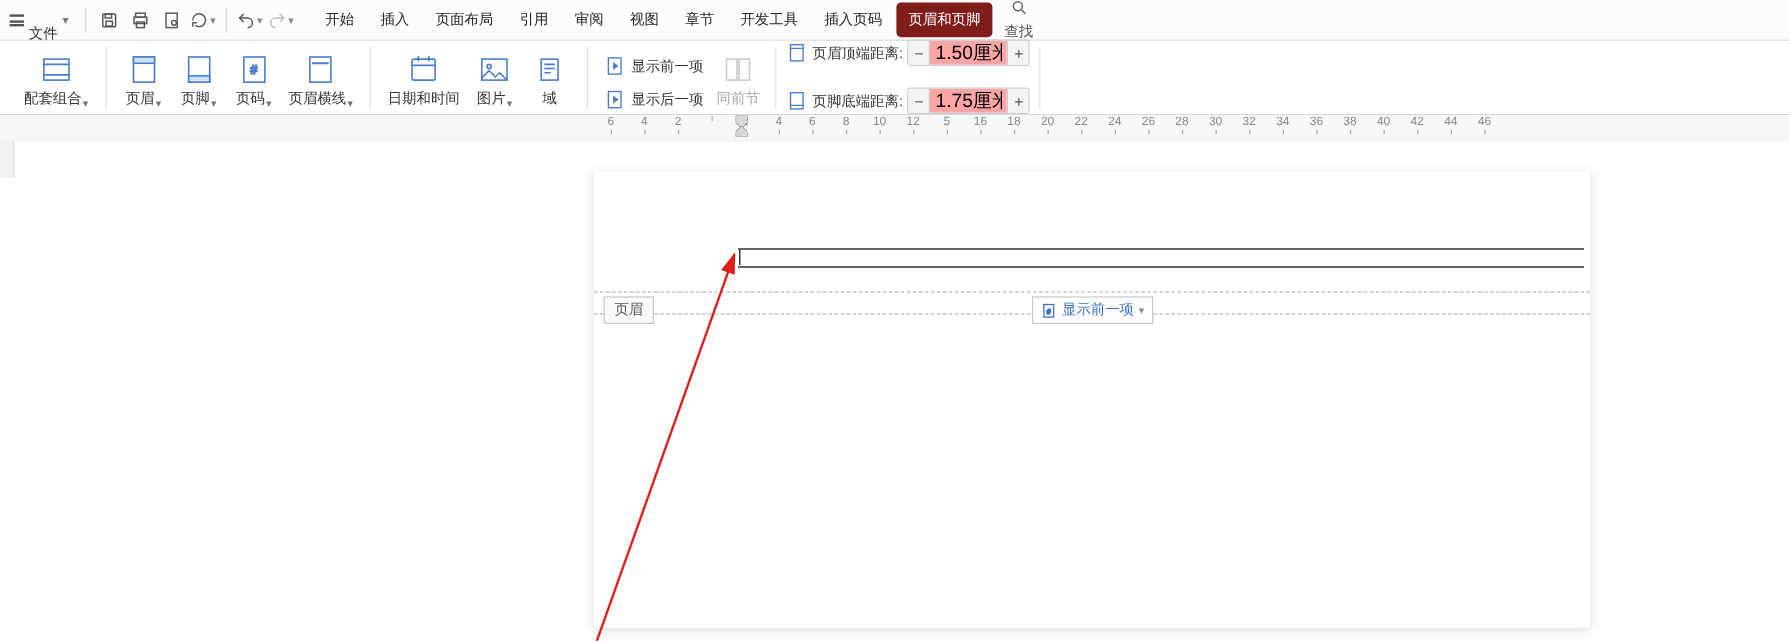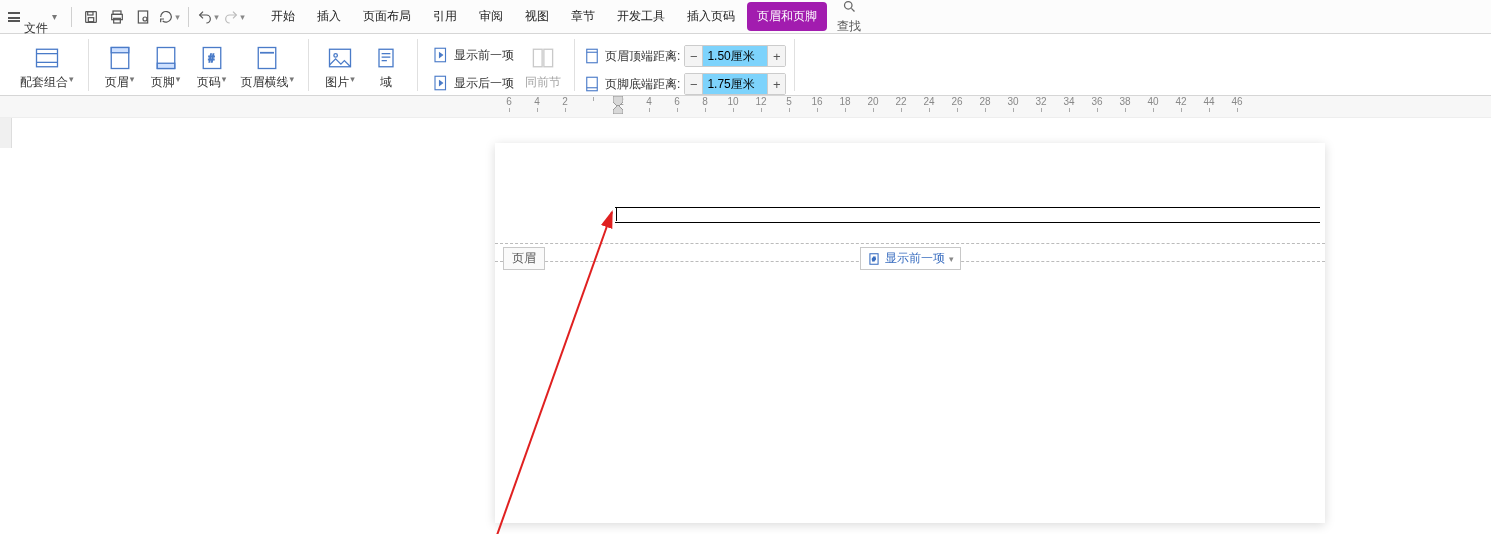--- a/index.html
+++ b/index.html
@@ -14,44 +14,44 @@
   .file-menu .chev { font-size:10px; color:#777; }
   .vsep { width:1px; height:20px; background:#d0d0d0; margin:0 6px; }
 
   .qa-btn { width:22px; height:22px; margin:0 2px; display:flex; align-items:center; justify-content:center; border-radius:3px; cursor:pointer; color:#555;}
   .qa-btn svg{width:16px;height:16px;}
   .qa-btn .chev-mini{font-size:9px;color:#888;margin-left:1px;}
   .qa-group{display:flex;align-items:center;}
 
   .tabs { display:flex; align-items:center; height:100%; margin-left:14px; gap:2px; }
   .tab { padding: 6px 10px; cursor:pointer; color:#222; border-radius:4px; }
-  .tab.active { background:#a21caf; color:#fff; }
+  .tab.active { background:#7f1d1d; color:#fff; }
   .search-box{display:flex;align-items:center;gap:4px;margin-left:10px;cursor:text;color:#555;flex-direction:column;}
   .search-box svg{width:15px;height:15px;}
 
   
   .ribbon { height: 62px; display:flex; align-items:center; border-bottom:1px solid #d6d6d6; background:#fff; padding:0 6px;}
   .rgroup{display:flex;align-items:flex-end;height:100%;padding:0 8px;}
   .rsep{width:1px;height:52px;background:#e0e0e0;}
   .big-btn{display:flex;flex-direction:column;align-items:center;justify-content:center;width:46px;height:56px;cursor:pointer;border-radius:3px;}
   .big-btn .icon-box{width:28px;height:28px;margin-bottom:2px;display:flex;align-items:center;justify-content:center;}
-  .big-btn .label-row{display:flex;align-items:flex-start;gap:1px;font-size:12px;color:#333;white-space:nowrap;}
+  .big-btn .label-row{display:flex;align-items:flex-end;gap:1px;font-size:12px;color:#333;white-space:nowrap;}
   .big-btn .chev{font-size:9px;color:#777;}
   .big-btn.wide{width:auto;padding:0 6px;}
 
   .small-btn-col{display:flex;flex-direction:column;gap:4px;justify-content:center;}
   .small-btn{display:flex;align-items:center;gap:4px;height:24px;padding:0 6px;cursor:pointer;border-radius:3px;white-space:nowrap;}
   .small-btn .icon-box{width:18px;height:18px;display:flex;align-items:center;justify-content:center;}
 
   .dist-row{display:flex;align-items:center;gap:4px;}
   .dist-label{font-size:12px;color:#333;white-space:nowrap;}
   .stepper{display:flex;align-items:center;border:1px solid #ccc;height:22px;border-radius:2px;overflow:hidden;}
   .stepper .stbtn{width:18px;height:100%;background:#f4f4f4;display:flex;align-items:center;justify-content:center;cursor:pointer;color:#555;font-size:13px;border-left:1px solid #ccc;}
   .stepper .stbtn:first-child{border-left:none;border-right:1px solid #ccc;}
-  .stepper input{width:64px;border:none;outline:none;height:100%;padding:0 4px;font-size:12px;background:#7dd3fc;}
+  .stepper input{width:64px;border:none;outline:none;height:100%;padding:0 4px;font-size:16px;background:#fca5a5;}
 
   .close-btn .icon-box{width:22px;height:22px;background:#e34b4b;color:#fff;border-radius:3px;}
 
   
   .ruler{height:22px;background:#f7f7f7;position:relative;overflow:hidden;border-bottom:1px solid #eee;}
   .ruler-inner{position:absolute;left:495px;top:0;height:100%;display:flex;color:#888;font-size:10px;}
   .tick{display:flex;flex-direction:column;align-items:center;width:28px;}
   .tick .num{}
   .tick .mark{width:1px;height:4px;background:#aaa;margin-top:1px;}
   .indent-marker{position:absolute;left:613px;top:0;width:10px;height:18px;}
@@ -220,20 +220,33 @@
         </div>
       <div class="label-row">
           <span>页眉横线</span>
           <span class="chev">▾</span>
         </div>
     </div>
   </div>
   <div class="rsep"></div>
 
   <div class="rgroup">
+    <div class="big-btn wide">
+      <div class="icon-box">
+          <svg viewBox="0 0 32 32" fill="none" stroke="#4a7bc8" stroke-width="1.5">
+            <rect x="5" y="6" width="22" height="20" rx="2"></rect>
+            <line x1="5" y1="12" x2="27" y2="12"></line>
+            <line x1="11" y1="3" x2="11" y2="8"></line>
+            <line x1="21" y1="3" x2="21" y2="8"></line>
+          </svg>
+        </div>
+      <div class="label-row">
+          <span>日期和时间</span>
+        </div>
+    </div>
     <div class="big-btn">
       <div class="icon-box">
           <svg viewBox="0 0 32 32" fill="none" stroke="#4a7bc8" stroke-width="1.5">
             <rect x="4" y="6" width="24" height="20"></rect>
             <circle cx="11" cy="13" r="2"></circle>
             <path d="M4 24l7-7 6 6 4-4 7 7"></path>
           </svg>
         </div>
       <div class="label-row">
           <span>图片</span>
@@ -286,21 +299,21 @@
         </div>
       <div class="label-row">
           <span>同前节</span>
         </div>
     </div>
   </div>
   <div class="rsep"></div>
 
 
   <div class="rgroup">
-    <div class="small-btn-col" style="gap:6px;">
+    <div class="small-btn-col" style="gap:18px;">
       <div class="dist-row">
         <div class="icon-box" style="width:18px;height:18px;"><svg viewBox="0 0 24 24" fill="none" stroke="#4a7bc8" stroke-width="1.5">
               <rect x="5" y="3" width="14" height="18"></rect>
               <line x1="5" y1="7" x2="19" y2="7"></line>
             </svg></div>
         <span class="dist-label">页眉顶端距离:</span>
         <div class="stepper">
           <div class="stbtn">−</div>
           <input value="1.50厘米" style="">
           <div class="stbtn">+</div>

